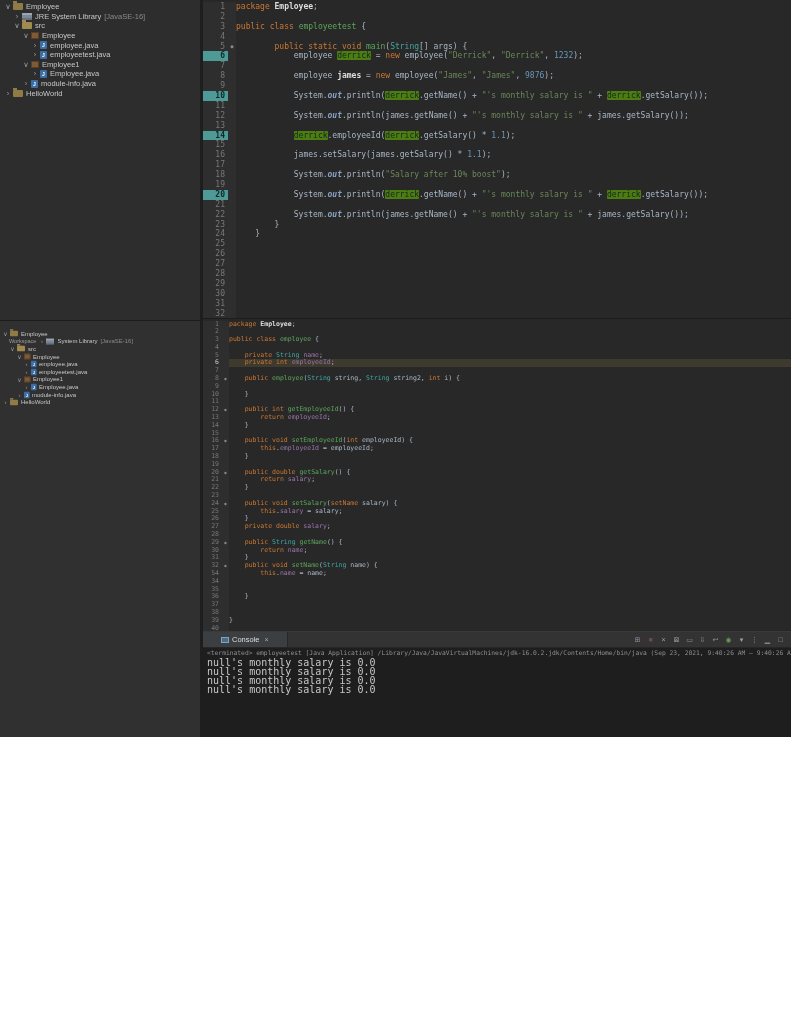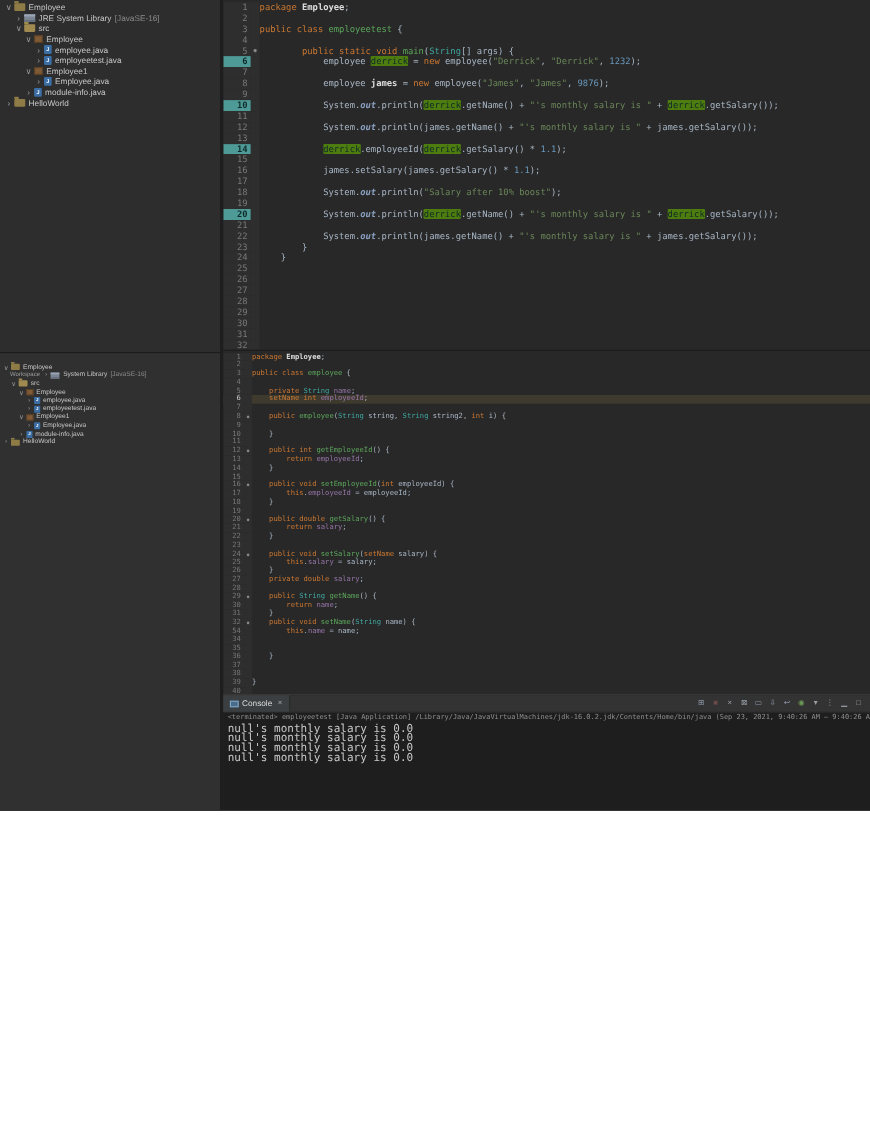--- a/index.html
+++ b/index.html
@@ -58,21 +58,21 @@
   .tk-s{color:#6a8759;}
   .tk-n{color:#6897bb;}
   .tk-y{color:#3fa7a0;}
   .tk-f{color:#9876aa;}
   .tk-o{color:#8aa1c1;font-weight:bold;font-style:italic;}
   .tk-v{background:#4d7c0f;color:#102828;border-radius:1px;}
 
   
   .console{height:105px;flex:none;background:#1e1e1e;border-top:1px solid #3a3a3a;display:flex;flex-direction:column;}
   .console-tabbar{height:15px;flex:none;background:#333333;display:flex;align-items:center;border-bottom:1px solid #262626;}
-  .console-tab{display:flex;align-items:center;gap:3px;height:100%;padding:0 6px;background:#3c3f41;border-right:1px solid #262626;font-size:7.5px;color:#dddddd;}
+  .console-tab{display:flex;align-items:center;gap:3px;height:100%;padding:0 18px;background:#3c3f41;border-right:1px solid #262626;font-size:7.5px;color:#dddddd;}
   .console-tab-icon{width:8px;height:6px;background:#4a6b8a;border:1px solid #7fa3c4;box-sizing:border-box;}
   .tab-close{color:#aaaaaa;font-size:7px;margin-left:2px;}
   .console-toolbar{margin-left:auto;display:flex;gap:4px;padding-right:6px;}
   .cicon{font-size:7px;width:9px;text-align:center;line-height:10px;}
   .console-status{flex:none;font-family:"DejaVu Sans Mono",monospace;font-size:6.3px;color:#8f8f8f;padding:1px 4px;white-space:nowrap;overflow:hidden;}
   .console-output{flex:1;font-family:"DejaVu Sans Mono",monospace;font-size:10px;line-height:9px;color:#c8c8c8;padding:1px 4px;}
 </style>
 </head>
 <body>
 
@@ -376,21 +376,21 @@
             <span class="code"></span>
           </div>
           <div class="cl">
             <span class="ln">5</span>
             <span class="fold"></span>
             <span class="code"><span class="tk-p">    </span><span class="tk-k">private </span><span class="tk-y">String</span><span class="tk-p"> </span><span class="tk-f">name</span><span class="tk-p">;</span></span>
           </div>
           <div class="cl cur">
             <span class="ln">6</span>
             <span class="fold"></span>
-            <span class="code"><span class="tk-p">    </span><span class="tk-k">setName int </span><span class="tk-f">employeeId</span><span class="tk-p">;</span></span>
+            <span class="code"><span class="tk-p">    </span><span class="tk-k">private int </span><span class="tk-f">employeeId</span><span class="tk-p">;</span></span>
           </div>
           <div class="cl">
             <span class="ln">7</span>
             <span class="fold"></span>
             <span class="code"></span>
           </div>
           <div class="cl">
             <span class="ln">8</span>
             <span class="fold">●</span>
             <span class="code"><span class="tk-p">    </span><span class="tk-k">public </span><span class="tk-d">employee</span><span class="tk-p">(</span><span class="tk-y">String</span><span class="tk-p"> string, </span><span class="tk-y">String</span><span class="tk-p"> string2, </span><span class="tk-k">int</span><span class="tk-p"> i) {</span></span>

